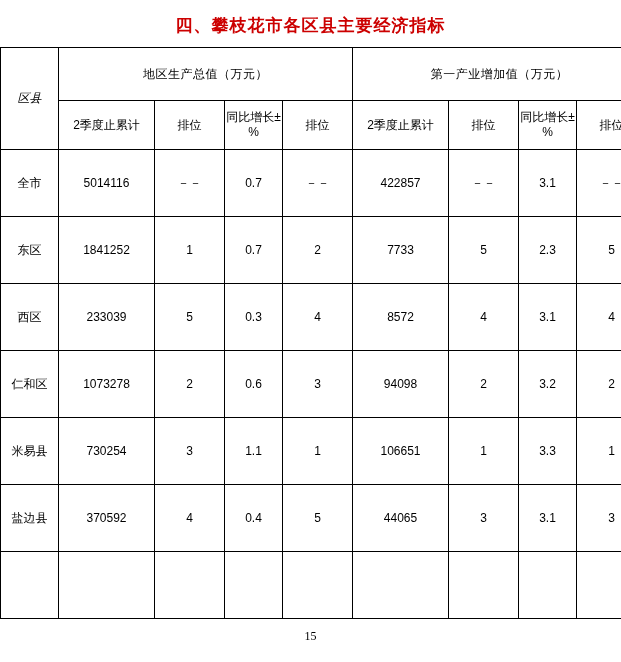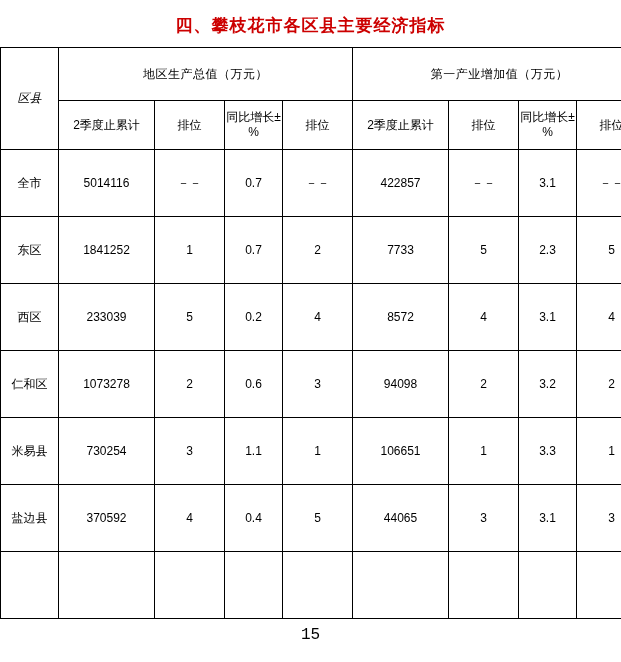--- a/index.html
+++ b/index.html
@@ -83,22 +83,22 @@
   .spacer-row td {
     height: 46px;
     border-top: 1px solid #000000;
   }
   .pagenum {
     position: absolute;
     left: 0;
     right: 0;
     bottom: 18px;
     text-align: center;
-    font-size: 16px;
-    font-family: Liberation Mono, monospace;
+    font-size: 12px;
+    font-family: Liberation Serif, serif;
   }
   .col-region { width: 58px; }
   .col-a { width: 96px; }
   .col-b { width: 70px; }
   .col-c { width: 58px; }
 </style>
 </head>
 <body>
 
 <div class="page">
@@ -154,21 +154,21 @@
         <td class="num">2</td>
         <td class="num">7733</td>
         <td class="num">5</td>
         <td class="num">2.3</td>
         <td class="num">5</td>
       </tr>
       <tr>
         <td class="rowlabel">西区</td>
         <td class="num">233039</td>
         <td class="num">5</td>
-        <td class="num">0.2</td>
+        <td class="num">0.3</td>
         <td class="num">4</td>
         <td class="num">8572</td>
         <td class="num">4</td>
         <td class="num">3.1</td>
         <td class="num">4</td>
       </tr>
       <tr>
         <td class="rowlabel">仁和区</td>
         <td class="num">1073278</td>
         <td class="num">2</td>

